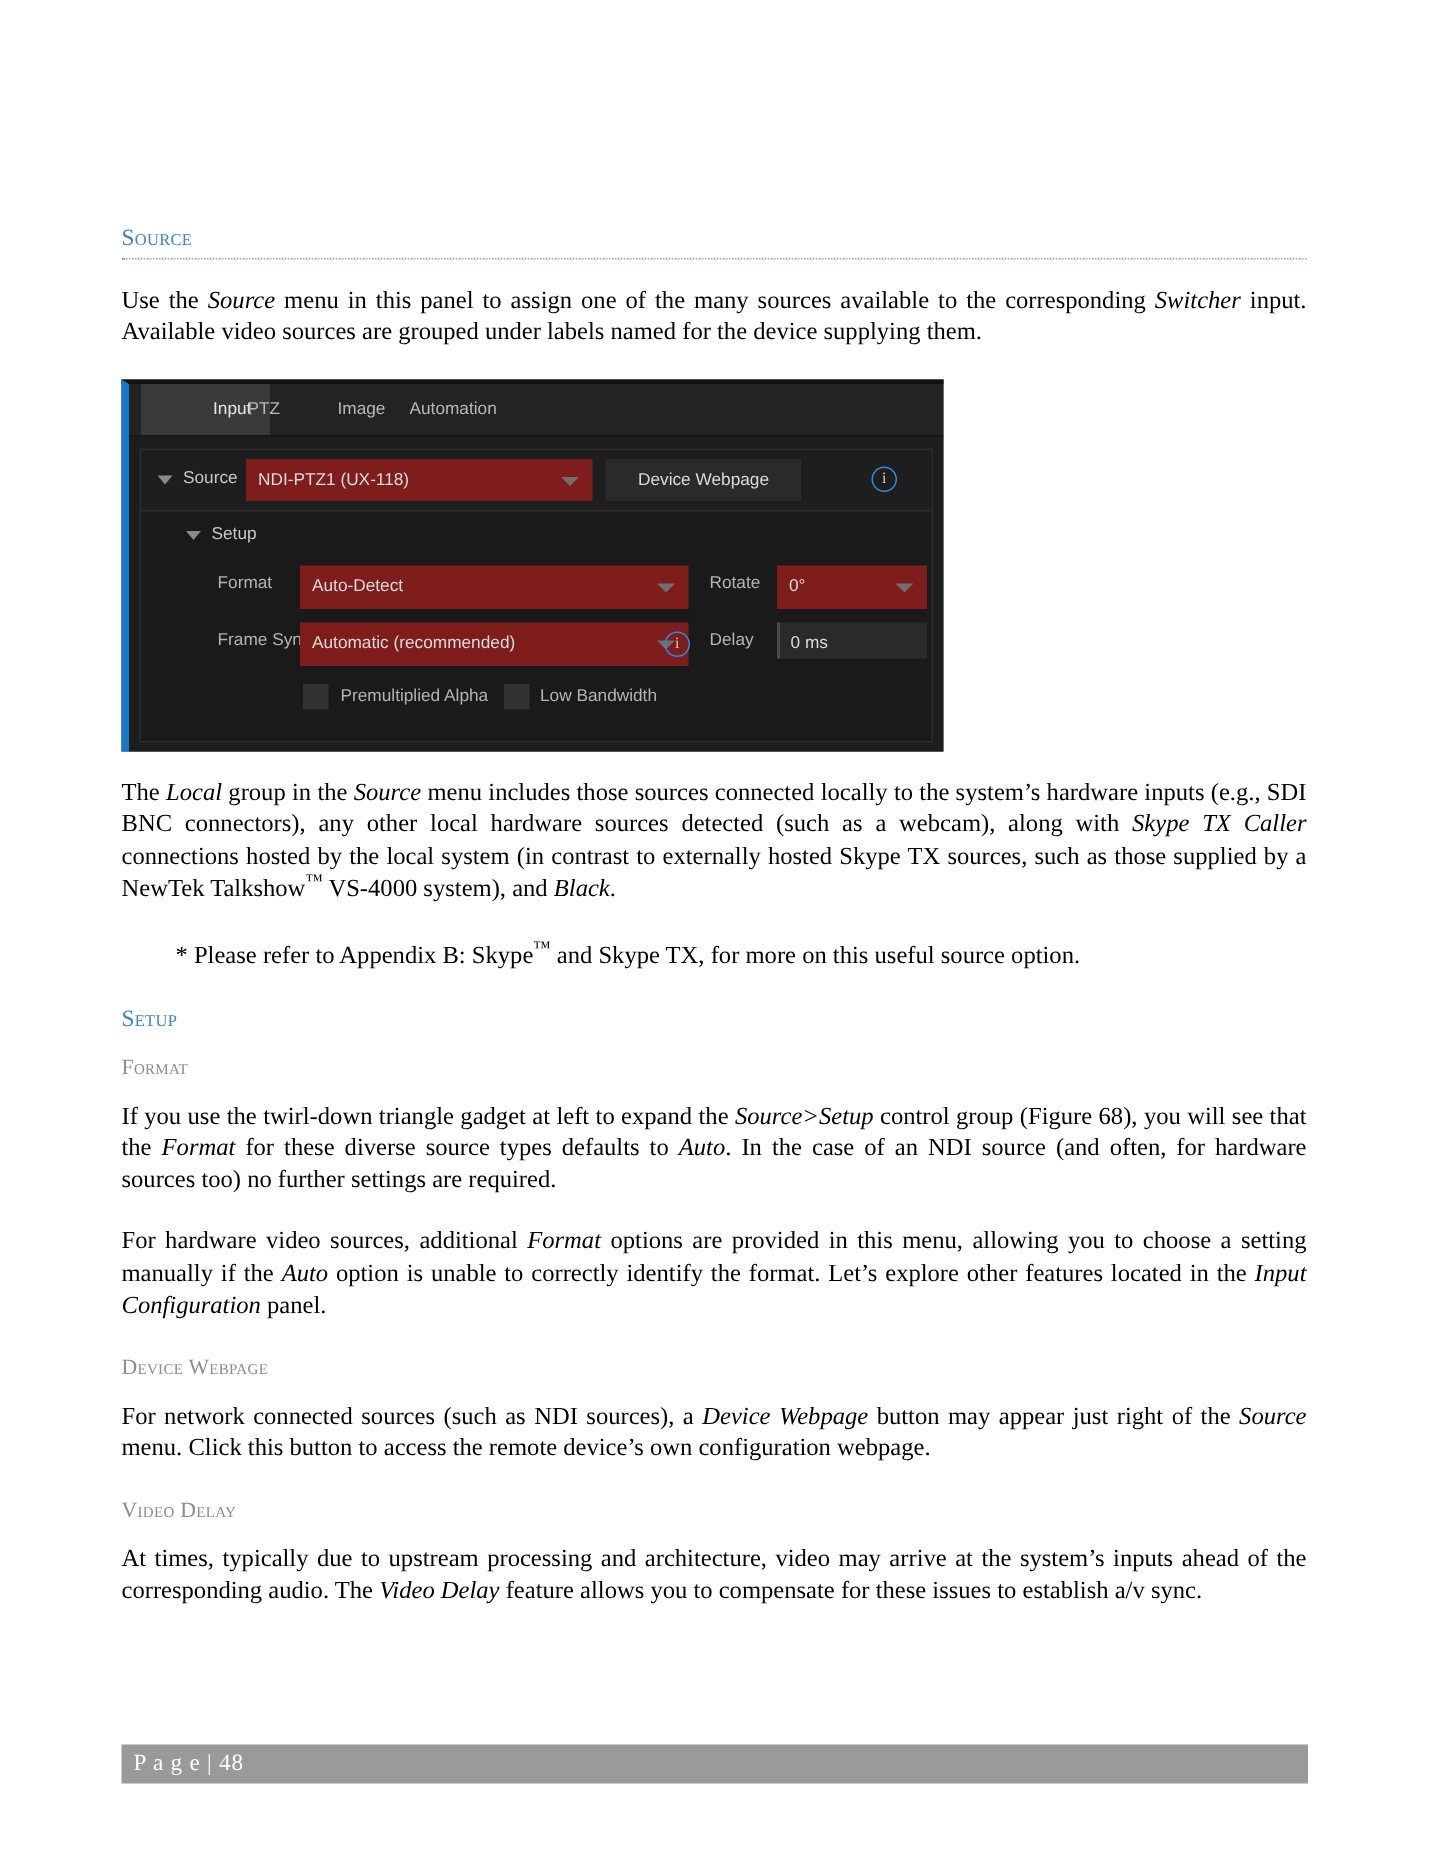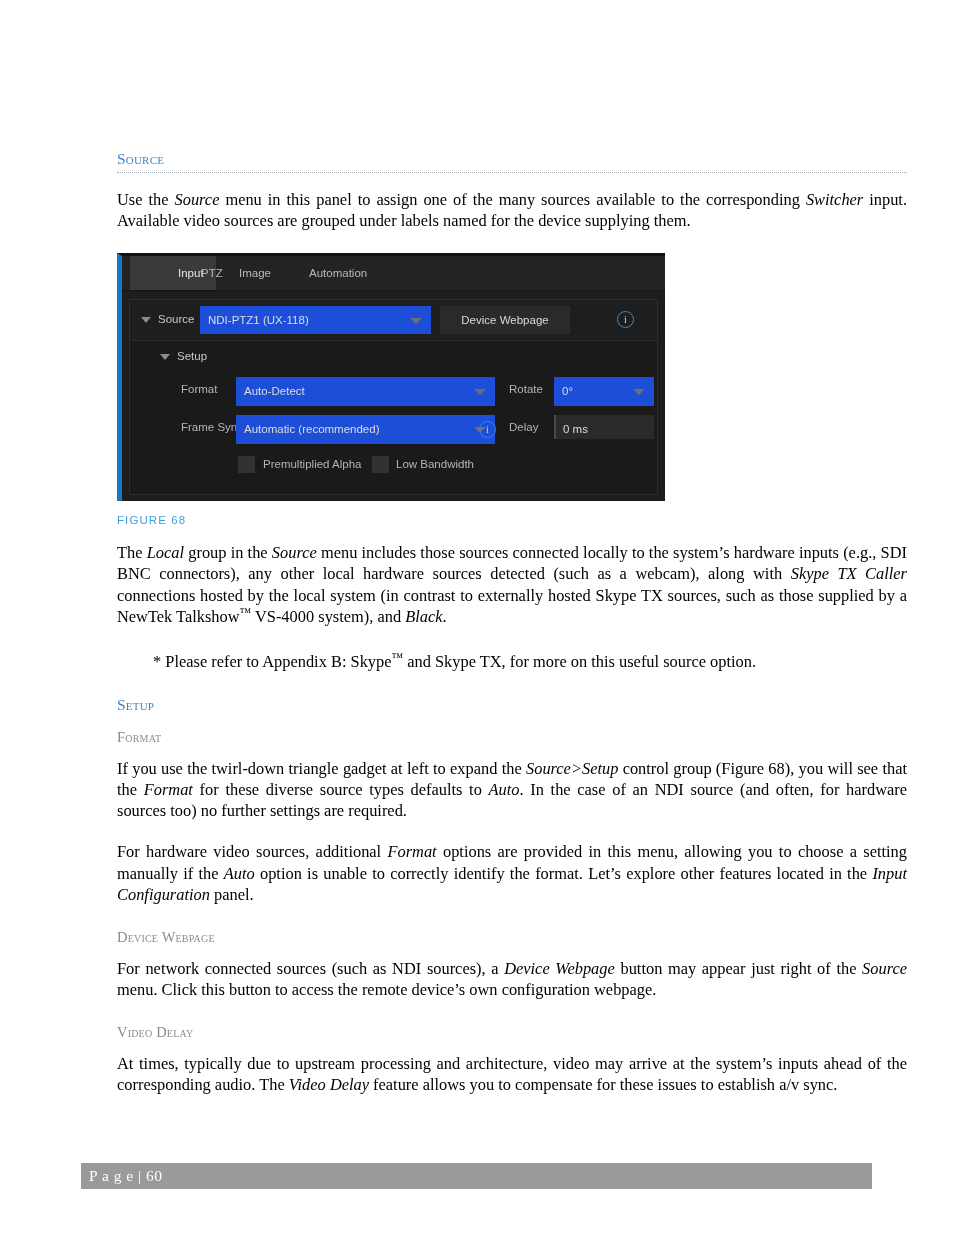--- a/index.html
+++ b/index.html
@@ -21,21 +21,20 @@
     left: 0; top: 0;
     width: 954px;
     height: 1235px;
   }
 
   .content {
     position: absolute;
     left: 81px;
     top: 150px;
     width: 790px;
-    margin-left: 36px;
   }
 
   
   .h-blue {
     font-family: "Liberation Serif", "DejaVu Serif", serif;
     color: #3d85c6;
     font-size: 15.5px;
     font-variant: small-caps;
     letter-spacing: 0.2px;
     margin: 0;
@@ -147,21 +146,21 @@
   }
   .lbl {
     font-size: 11.5px;
     color: #c8c8c8;
     white-space: nowrap;
   }
   .lbl.dim { color: #b4b4b4; }
 
   .field {
     position: absolute;
-    background: #1d4ed8;
+    background: #7f1d1d;
     box-sizing: border-box;
     font-size: 11.5px;
     color: #dcdcdc;
     line-height: 28px;
     padding-left: 8px;
     white-space: nowrap;
     overflow: hidden;
   }
   .field .caret {
     position: absolute;
@@ -258,21 +257,21 @@
 
     <div class="sp-22"></div>
 
     <div class="figure-wrap">
 
       <div class="ui-panel">
 
         <div class="tabbar">
           <div class="tab active" style="left:8px;">Input</div>
           <div class="tab" style="left:67px;">PTZ</div>
-          <div class="tab" style="left:105px;">Image</div>
+          <div class="tab" style="left:127px;">Image</div>
           <div class="tab" style="left:175px;">Automation</div>
         </div>
 
         <div class="panel-body">
           <div class="group-box">
 
             <div class="src-row">
               <span class="twirl" style="position:absolute;left:11px;top:17px;"></span>
               <span class="lbl" style="position:absolute;left:28px;top:13px;">Source</span>
 
@@ -320,21 +319,20 @@
               <span class="lbl dim" style="position:absolute;left:133px;top:8px;">Premultiplied Alpha</span>
               <div class="checkbox" style="left:242px;top:6px;"></div>
               <span class="lbl dim" style="position:absolute;left:266px;top:8px;">Low Bandwidth</span>
             </div>
 
           </div>
         </div>
 
       </div>
 
-      <div class="fig-caption">FIGURE 68</div>
     </div>
 
     <div class="sp-16"></div>
 
     <p class="body"><span>The </span><span class="i">Local</span><span> group in the </span><span class="i">Source</span><span> menu includes those sources connected locally to the system’s hardware inputs (e.g., SDI BNC connectors), any other local hardware sources detected (such as a webcam), along with </span><span class="i">Skype TX Caller</span><span> connections hosted by the local system (in contrast to externally hosted Skype TX sources, such as those supplied by a NewTek Talkshow</span><span class="sup">™</span><span> VS-4000 system), and </span><span class="i">Black</span><span>.</span></p>
 
     <div class="sp-24"></div>
 
     <p class="note"><span>* Please refer to Appendix B: Skype</span><span class="sup">™</span><span> and Skype TX, for more on this useful source option.</span></p>
 
@@ -366,16 +364,16 @@
 
     <div class="h-gray">Video Delay</div>
 
     <div class="sp-12"></div>
 
     <p class="body"><span>At times, typically due to upstream processing and architecture, video may arrive at the system’s inputs ahead of the corresponding audio.  The </span><span class="i">Video Delay</span><span> feature allows you to compensate for these issues to establish a/v sync.</span></p>
 
   </div>
 
   <div class="footer-bar">
-    <div class="footer-text">P a g e  |  60</div>
+    <div class="footer-text">P a g e  |  48</div>
   </div>
 
 </div>
 
 </body></html>

